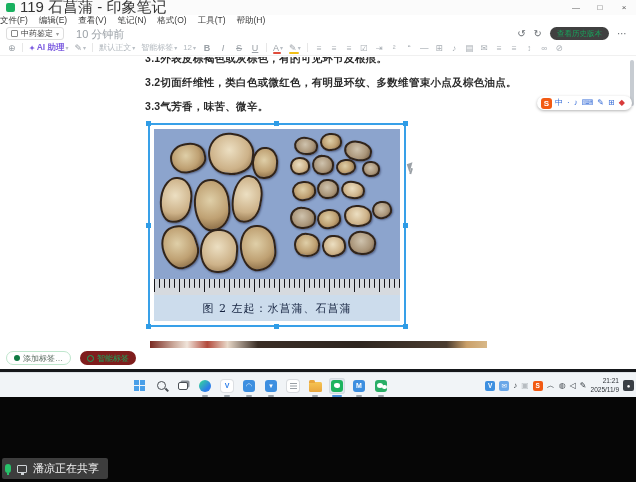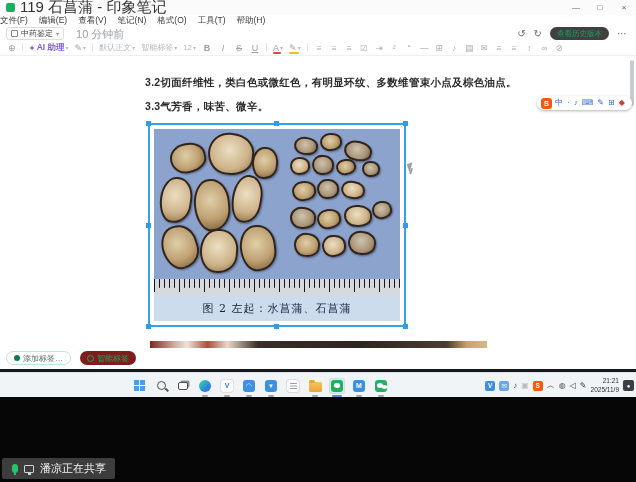--- a/index.html
+++ b/index.html
@@ -110,21 +110,21 @@
   .sq-wechat::before { content:""; position:absolute; left:2px; top:3px; width:6px; height:5px; background:#fff; border-radius:50%; }
   .sq-wechat::after { content:""; position:absolute; left:7px; top:5.5px; width:4.5px; height:4px; background:#fff; border-radius:50%; }
 
   .tb-tray { position:absolute; right:2px; top:0; height:25px; display:flex; align-items:center; gap:4px; }
   .tray-ic { font-size:8px; color:#3c4248; line-height:1; }
   .tray-sq { width:10px; height:10px; border-radius:2px; display:flex; align-items:center; justify-content:center; font-size:6.5px; font-weight:bold; color:#fff; }
   .clock { text-align:right; font-size:6.5px; color:#2c3136; line-height:1.25; }
   .bell { width:11px; height:11px; border-radius:2px; background:#3a3f45; display:flex; align-items:center; justify-content:center; color:#fff; font-size:6px; }
 
   
-  .share-pill { position:absolute; left:2px; top:458px; height:21px; background:#3d3d3d; border-radius:2px; display:flex; align-items:center; gap:6px; padding:0 9px 0 10px; }
+  .share-pill { position:absolute; left:2px; top:458px; height:21px; background:#3d3d3d; border-radius:2px; display:flex; align-items:center; gap:6px; padding:0 9px 0 3px; }
   .mic-ic { width:6px; height:9px; background:#27c26a; border-radius:3px; position:relative; }
   .mic-ic::after { content:""; position:absolute; left:2px; top:9px; width:2px; height:2px; background:#27c26a; }
   .mon-ic { width:10px; height:8px; border:1.5px solid #cfd3d7; border-radius:1px; position:relative; background:#3d3d3d; }
   .mon-ic::after { content:""; position:absolute; left:2.5px; top:7px; width:3px; height:2px; background:#cfd3d7; }
   .share-text { color:#f2f2f2; font-size:11px; }
 </style>
 </head>
 <body>
 
 <div class="stage">
@@ -222,20 +222,21 @@
           <span class="tb-ic">✉</span>
           <span class="tb-ic">≡</span>
           <span class="tb-ic">≡</span>
           <span class="tb-ic">↕</span>
           <span class="tb-ic">∞</span>
           <span class="tb-ic">⊘</span>
         </span>
     </div>
 
     <div class="doc">
+      <div class="para" style="top:-5px">3.1外表皮棕褐色或灰棕色，有的可见环节及根痕。</div>
       <div class="para" style="top:19px">3.2切面纤维性，类白色或微红色，有明显环纹、多数维管束小点及棕色油点。</div>
       <div class="para" style="top:43px">3.3气芳香，味苦、微辛。</div>
 
       <div class="figure">
         <div class="photo-canvas" id="photo-canvas">
             <div class="slice v0" style="left: 16px; top: 14px; width: 36px; height: 30px; transform: rotate(-12deg);"></div>
             <div class="slice v1" style="left: 54px; top: 4px; width: 46px; height: 42px; transform: rotate(6deg);"></div>
             <div class="slice v0" style="left: 98px; top: 18px; width: 26px; height: 32px; transform: rotate(4deg);"></div>
             <div class="slice v1" style="left: 6px; top: 48px; width: 32px; height: 46px; transform: rotate(8deg);"></div>
             <div class="slice v0" style="left: 40px; top: 50px; width: 36px; height: 52px; transform: rotate(-5deg);"></div>

